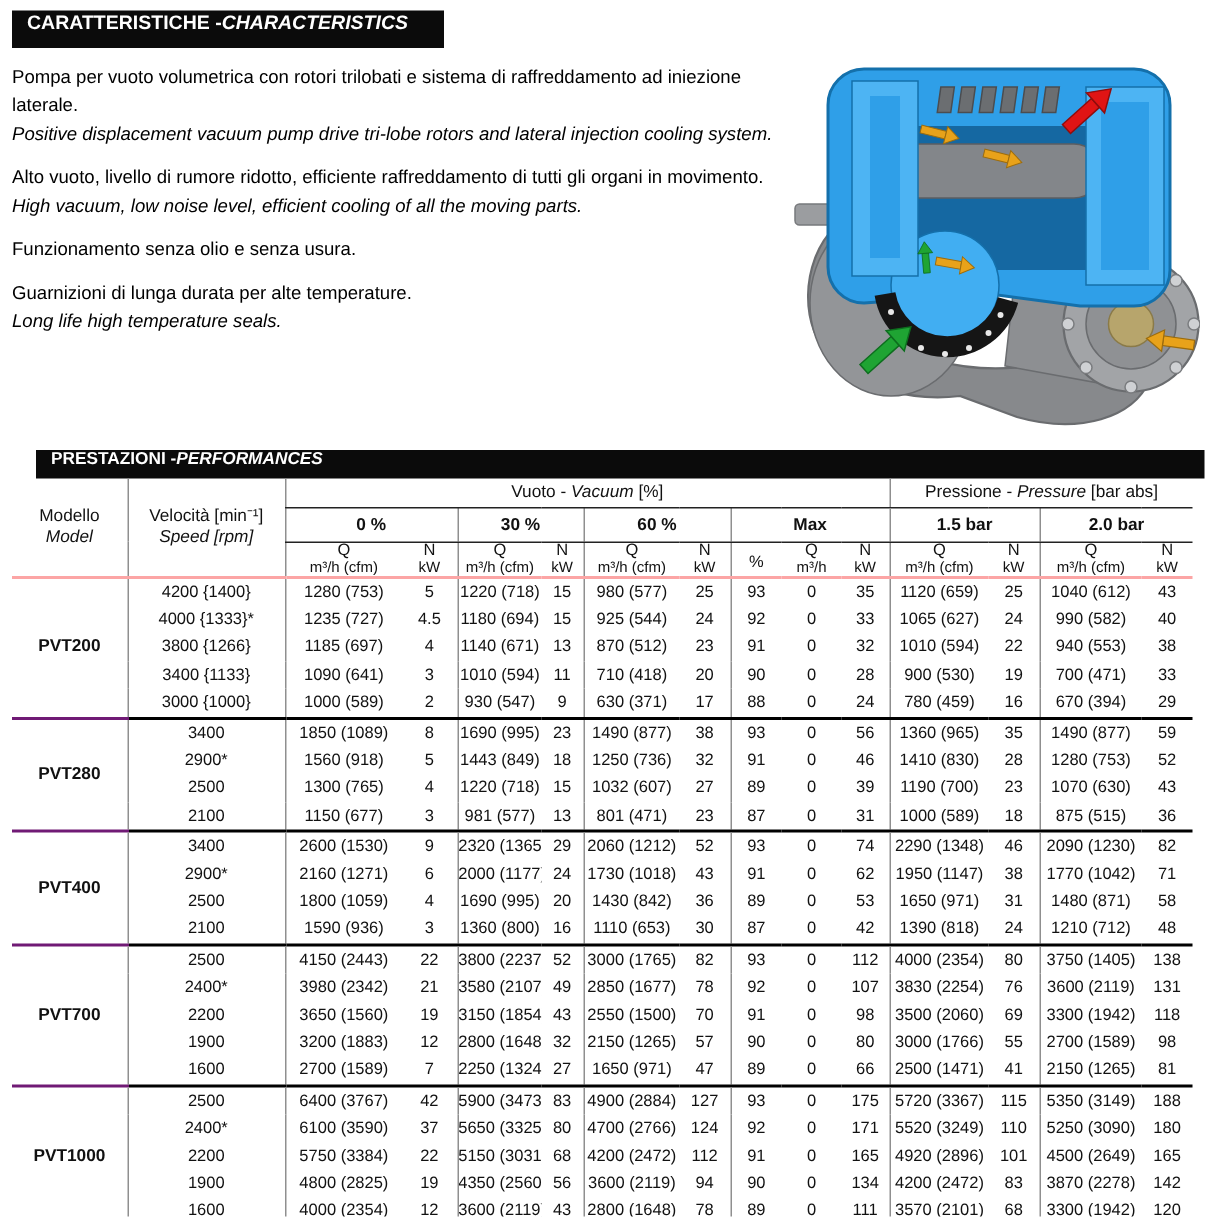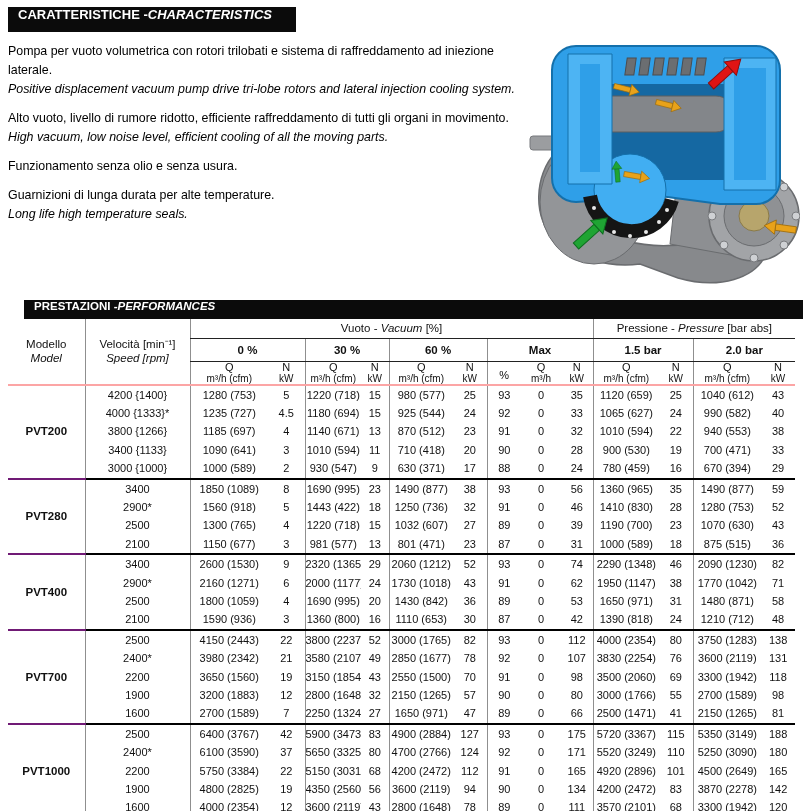--- a/index.html
+++ b/index.html
@@ -346,21 +346,21 @@
         <td>56</td>
         <td class="bl">1360 (965)</td>
         <td>35</td>
         <td class="bl">1490 (877)</td>
         <td>59</td>
       </tr>
       <tr>
         <td class="bl">2900*</td>
         <td class="bl">1560 (918)</td>
         <td>5</td>
-        <td class="bl">1443 (422)</td>
+        <td class="bl">1443 (849)</td>
         <td>18</td>
         <td class="bl">1250 (736)</td>
         <td>32</td>
         <td class="bl">91</td>
         <td>0</td>
         <td>46</td>
         <td class="bl">1410 (830)</td>
         <td>28</td>
         <td class="bl">1280 (753)</td>
         <td>52</td>
@@ -469,21 +469,21 @@
         <td>22</td>
         <td class="bl">3800 (2237)</td>
         <td>52</td>
         <td class="bl">3000 (1765)</td>
         <td>82</td>
         <td class="bl b">93</td>
         <td>0</td>
         <td>112</td>
         <td class="bl">4000 (2354)</td>
         <td>80</td>
-        <td class="bl">3750 (1283)</td>
+        <td class="bl">3750 (1405)</td>
         <td>138</td>
       </tr>
       <tr>
         <td class="bl">2400*</td>
         <td class="bl">3980 (2342)</td>
         <td>21</td>
         <td class="bl">3580 (2107)</td>
         <td>49</td>
         <td class="bl">2850 (1677)</td>
         <td>78</td>

